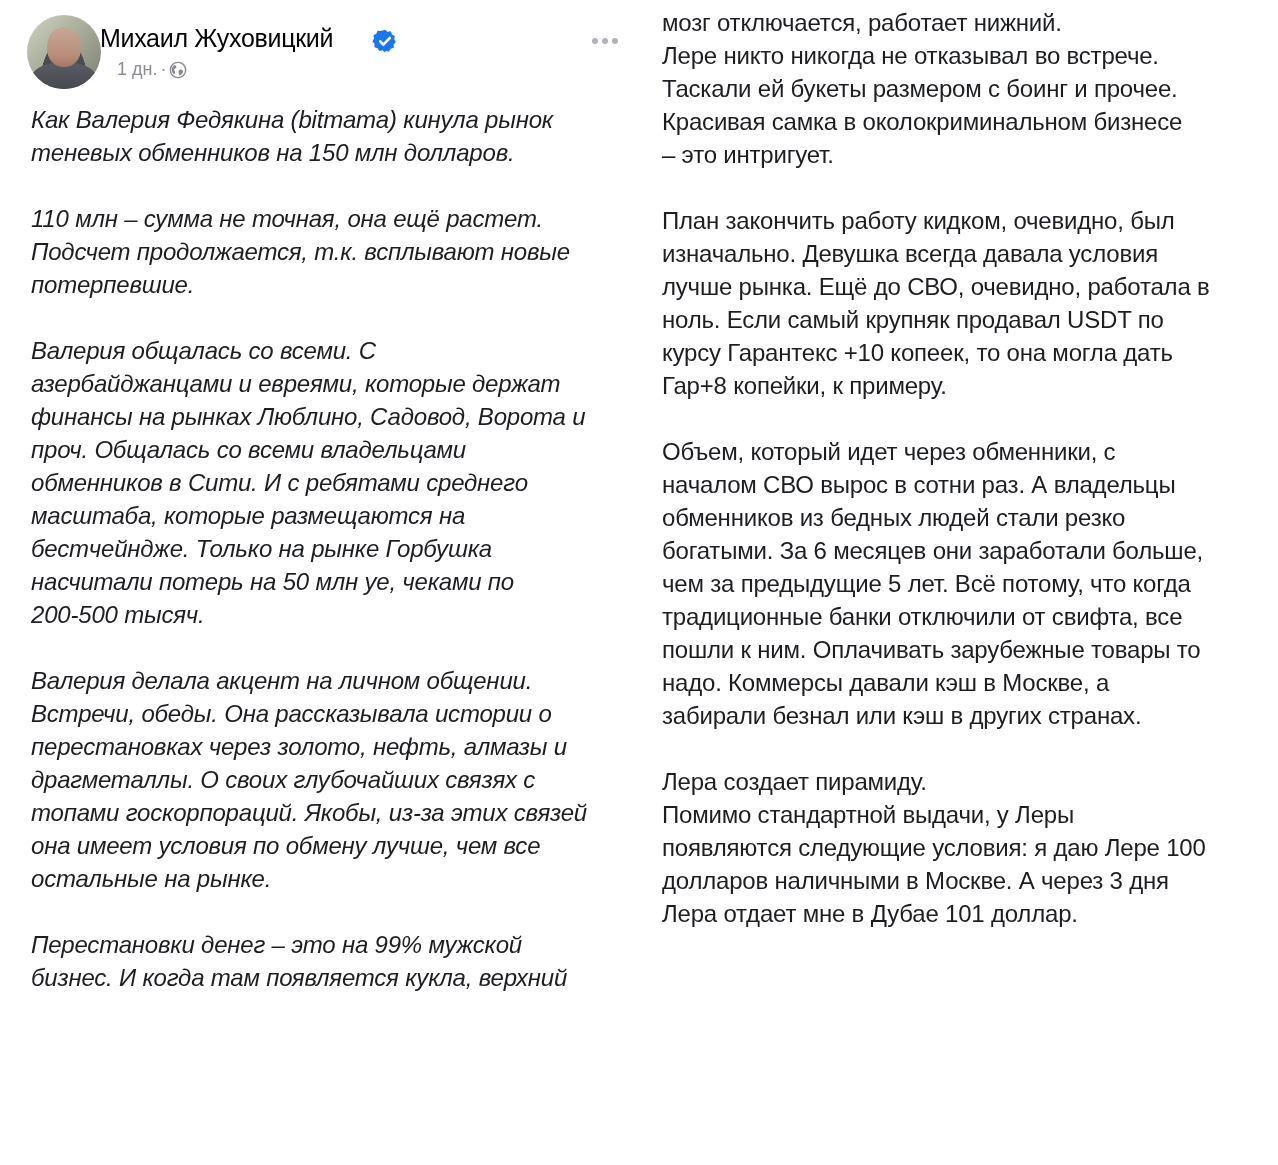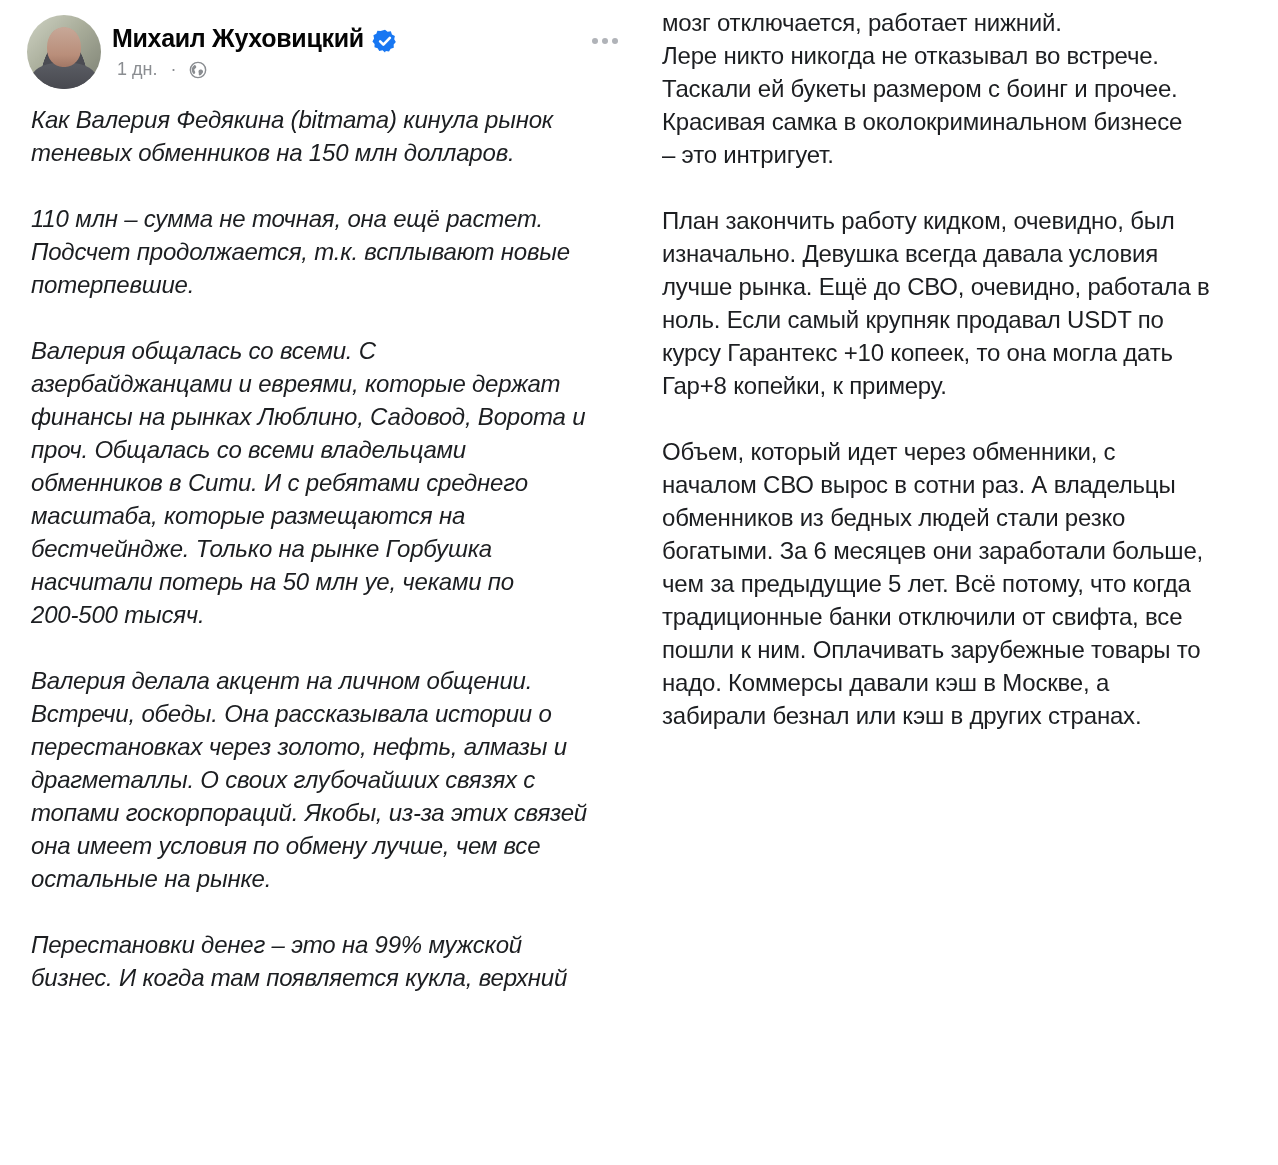--- a/index.html
+++ b/index.html
@@ -24,29 +24,29 @@
   }
   .avatar .face {
     position: absolute; left: 20px; top: 12px; width: 34px; height: 40px; border-radius: 50% 50% 46% 46%;
     background: linear-gradient(180deg, #c7a898 0%, #b98e7a 70%, #a27765 100%);
   }
   .avatar .body {
     position: absolute; left: 4px; top: 48px; width: 66px; height: 40px; border-radius: 40% 40% 0 0;
     background: linear-gradient(180deg, #5a5c63, #3e3f45);
   }
   .author-name {
-    position: absolute; left: 112px; top: 24px;
-    font-size: 25px; font-weight: bold; color: #050505; letter-spacing: -0.3px;
+    position: absolute; left: 100px; top: 24px;
+    font-size: 25px; font-weight: normal; color: #050505; letter-spacing: -0.3px;
   }
   .verified-icon {
     position: absolute; left: 372px; top: 28px; width: 26px; height: 26px;
   }
   .meta {
     position: absolute; left: 117px; top: 59px; font-size: 18px; color: #8a8d91;
-    display: flex; align-items: center; gap: 13px;
+    display: flex; align-items: center; gap: 3px;
   }
   .globe-icon { width: 18px; height: 18px; display: inline-block; }
   .more-icon {
     position: absolute; left: 592px; top: 38px; display: flex; gap: 4px;
   }
   .more-icon span { width: 6px; height: 6px; border-radius: 50%; background: #b0b3b8; display: block; }
 
   .text {
     font-size: 24px; line-height: 33px; color: #1c1e21;
     letter-spacing: -0.2px;
@@ -127,14 +127,19 @@
 Гар+8 копейки, к примеру.</p>
     <p class="para">Объем, который идет через обменники, с
 началом СВО вырос в сотни раз. А владельцы
 обменников из бедных людей стали резко
 богатыми. За 6 месяцев они заработали больше,
 чем за предыдущие 5 лет. Всё потому, что когда
 традиционные банки отключили от свифта, все
 пошли к ним. Оплачивать зарубежные товары то
 надо. Коммерсы давали кэш в Москве, а
 забирали безнал или кэш в других странах.</p>
+    <p class="para">Лера создает пирамиду.
+Помимо стандартной выдачи, у Леры
+появляются следующие условия: я даю Лере 100
+долларов наличными в Москве. А через 3 дня
+Лера отдает мне в Дубае 101 доллар.</p>
   </div>
 </div>
 
 </body></html>

